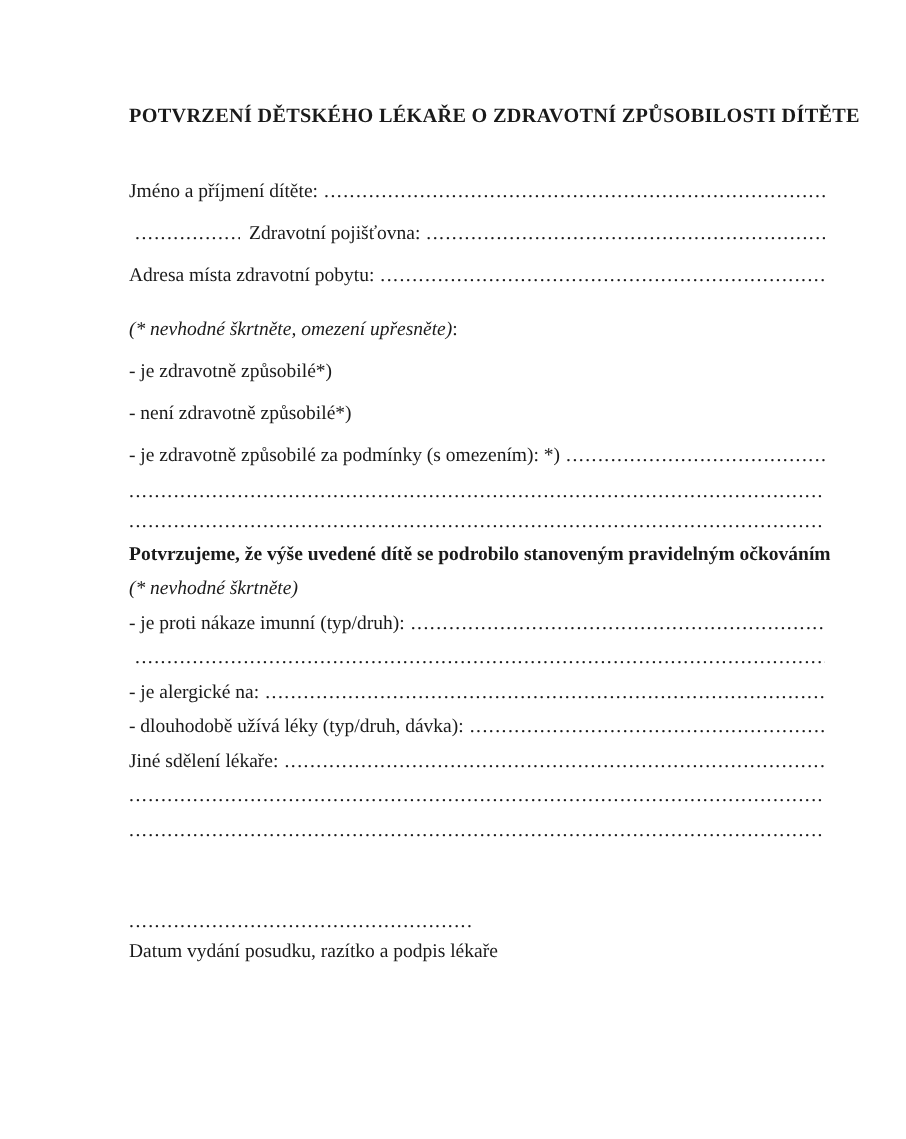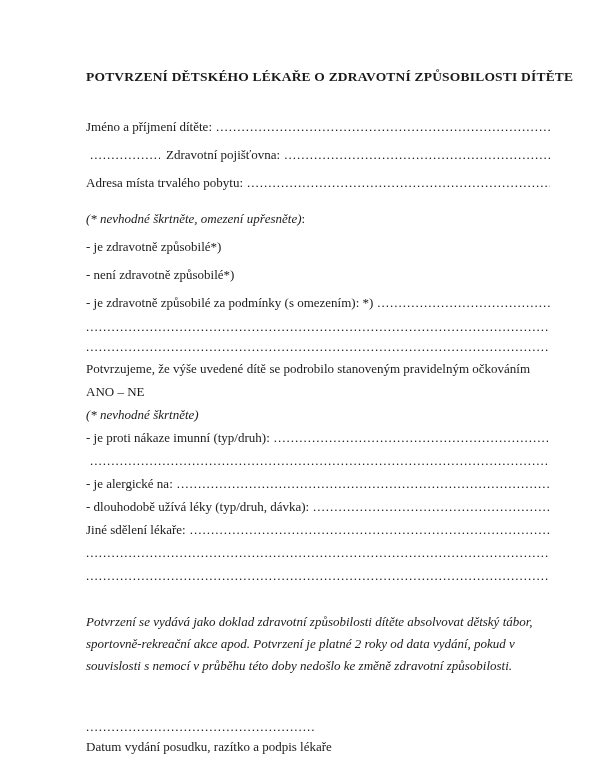--- a/index.html
+++ b/index.html
@@ -29,21 +29,21 @@
   }
   .ln {
     display: flex;
     align-items: flex-start;
     line-height: 28px;
     white-space: nowrap;
   }
   .sec-assessment { margin-top: 8px; }
   .sec-assessment .ln-dotted { line-height: 20px; }
   .sec-vaccination .ln { line-height: 23px; }
-  .bold { font-weight: normal; }
+  .bold { font-weight: bold; }
   .italic { font-style: italic; }
   .dots {
     flex: 1 1 0;
     overflow: hidden;
     white-space: nowrap;
     letter-spacing: 1px;
     padding-left: 4px;
   }
   .dots-fixed {
     flex: 0 0 auto;
@@ -92,21 +92,21 @@
     <div class="ln">
       <span>Jméno a příjmení dítěte:</span>
       <span class="dots">................................................................................................................................................................................</span>
     </div>
     <div class="ln">
       <span class="dots-fixed">................................................................................................................................................................................</span>
       <span>Zdravotní pojišťovna:</span>
       <span class="dots">................................................................................................................................................................................</span>
     </div>
     <div class="ln">
-      <span>Adresa místa trvalého pobytu:</span>
+      <span>Adresa místa zdravotní pobytu:</span>
       <span class="dots">................................................................................................................................................................................</span>
     </div>
   </section>
 
   <section class="sec-assessment">
     <div class="ln">
       <span class="italic">(* nevhodné škrtněte, omezení upřesněte)</span>
       <span>:</span>
     </div>
     <div class="ln">
@@ -124,23 +124,20 @@
     </div>
     <div class="ln ln-dotted">
       <span class="dots-full">................................................................................................................................................................................</span>
     </div>
   </section>
 
   <section class="sec-vaccination">
     <div class="ln bold">
       <span>Potvrzujeme, že výše uvedené dítě se podrobilo stanoveným pravidelným očkováním</span>
     </div>
-    <div class="ln bold">
-      <span>ANO – NE</span>
-    </div>
     <div class="ln italic">
       <span>(* nevhodné škrtněte)</span>
     </div>
     <div class="ln">
       <span>- je proti nákaze imunní (typ/druh):</span>
       <span class="dots">................................................................................................................................................................................</span>
     </div>
     <div class="ln">
       <span class="dots">................................................................................................................................................................................</span>
     </div>
@@ -157,20 +154,19 @@
       <span class="dots">................................................................................................................................................................................</span>
     </div>
     <div class="ln">
       <span class="dots-full">................................................................................................................................................................................</span>
     </div>
     <div class="ln">
       <span class="dots-full">................................................................................................................................................................................</span>
     </div>
   </section>
 
-  <p class="validity-note">Potvrzení se vydává jako doklad zdravotní způsobilosti dítěte absolvovat dětský tábor, sportovně-rekreační akce apod. Potvrzení je platné 2 roky od data vydání, pokud v souvislosti s nemocí v průběhu této doby nedošlo ke změně zdravotní způsobilosti.</p>
 
   <section class="sec-signature">
     <div class="signature-dots">................................................................................................................................................................................</div>
     <div class="signature-label">Datum vydání posudku, razítko a podpis lékaře</div>
   </section>
 
 </div>
 
 </body></html>

